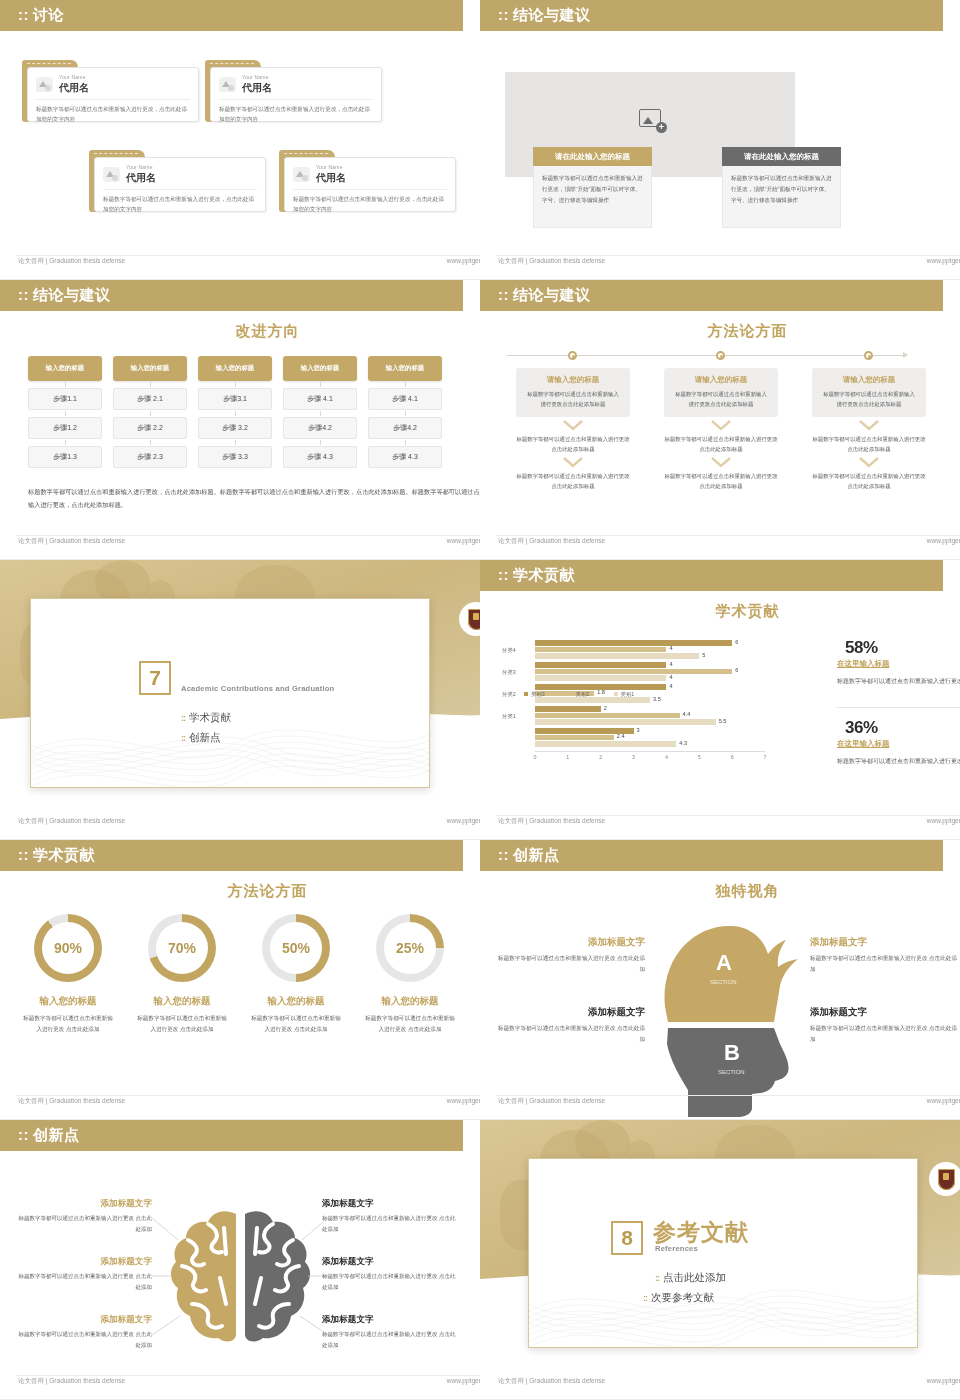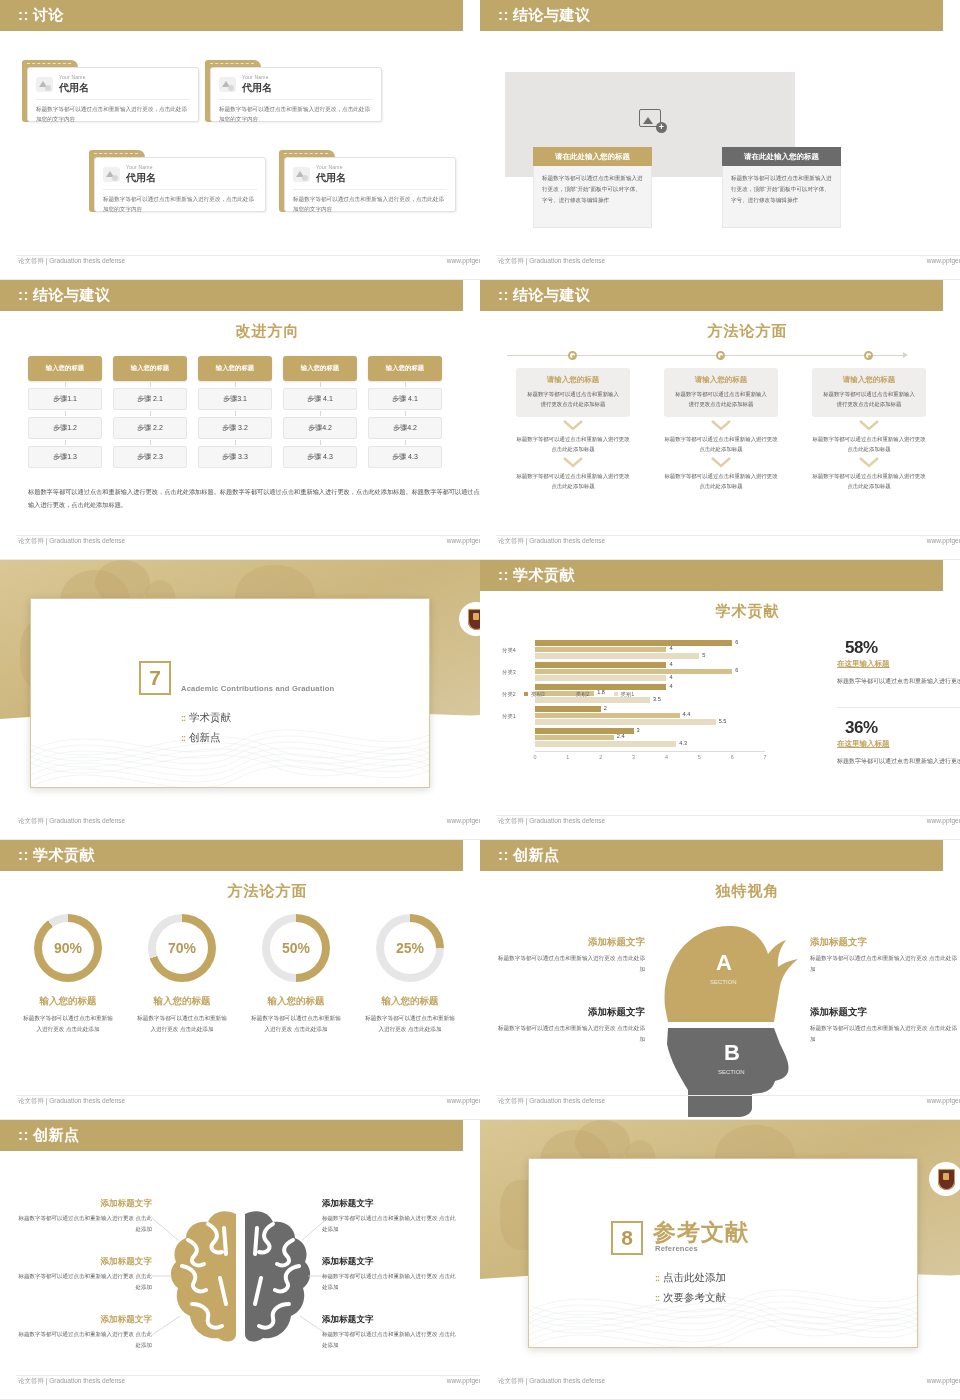--- a/index.html
+++ b/index.html
@@ -659,21 +659,21 @@
           <path d="M0 50 C80 84,160 18,240 52 C305 82,355 38,390 58"></path>
           <path d="M0 56 C80 90,160 24,240 58 C305 88,355 44,390 64"></path>
           <path d="M0 62 C80 96,160 30,240 64 C305 94,355 50,390 70"></path>
           <path d="M0 68 C80 102,160 36,240 70 C305 100,355 56,390 76"></path>
         </g>
       </svg>
       <div class="sec-num" style="left:82px">8</div>
       <div class="sec-h" style="left:124px">参考文献</div>
       <div class="sec-sub" style="left:126px">References</div>
       <div class="sec-li" style="left:126px;top:112px"><b>::</b><span>点击此处添加</span></div>
-      <div class="sec-li" style="left:126px;top:132px"><b>::</b><span>次要参考文献</span></div>
+      <div class="sec-li" style="left:114px;top:132px"><b>::</b><span>次要参考文献</span></div>
     </div>
     <div class="badge" style="right:52px;top:42px">
         <div class="badge-shield"></div>
       </div>
 
     <div class="ftr">
       <div class="ftr-l">论文答辩 | Graduation thesis defense</div>
       <div class="ftr-r"><span>www.pptgenius.com</span> &nbsp;| <span>51</span></div>
     </div>
   </div>

